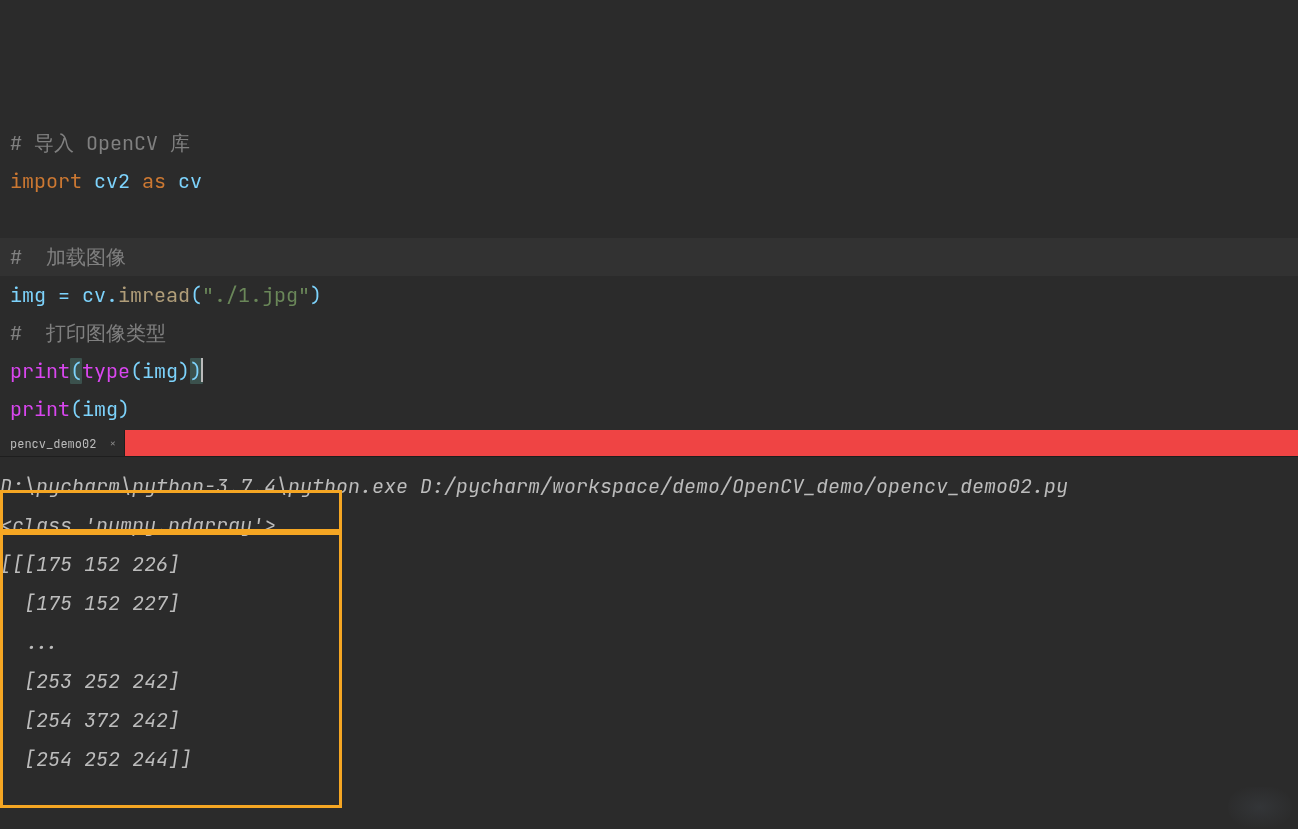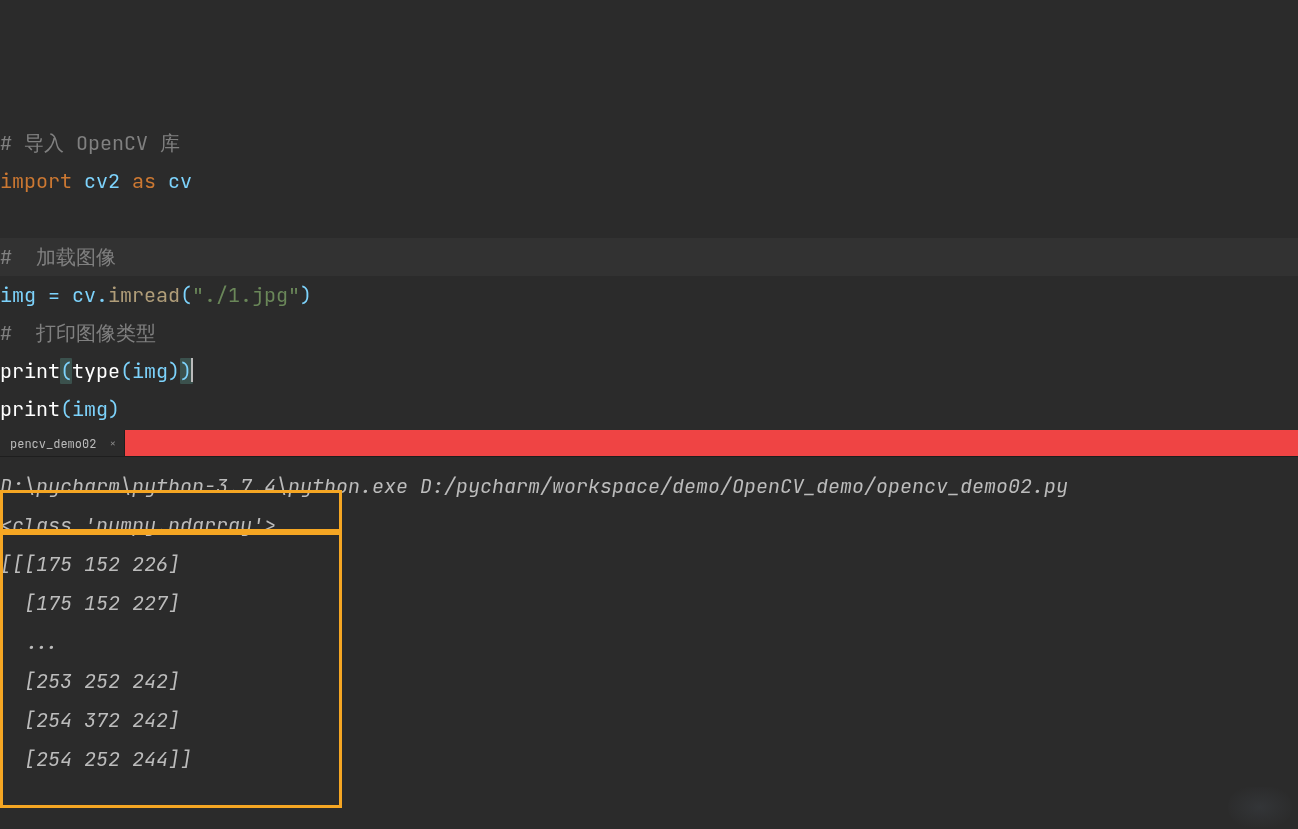--- a/index.html
+++ b/index.html
@@ -13,29 +13,29 @@
     color:#a9b7c6;
     overflow:hidden;
   }
   .editor{
     position:absolute;
     left:0;
     top:0;
     width:1298px;
     height:430px;
     box-sizing:border-box;
-    padding:10px 0 0 0;
+    padding:10px 0 0 10px;
     line-height:38px;
     white-space:pre;
   }
   .c-comment{ color:#808080; }
   .c-kw     { color:#cc7832; }
   .c-ident  { color:#7dd3fc; }
   .c-func   { color:#b09d79; }
-  .c-builtin{ color:#ffffff;text-align:center; }
+  .c-builtin{ color:#d946ef;text-align:center; }
   .c-str    { color:#6a8759; }
 
   .current-line{
     position:absolute;
     left:0;
     width:1298px;
     height:38px;
     top:238px;           
     background:#323232;
     z-index:0;

